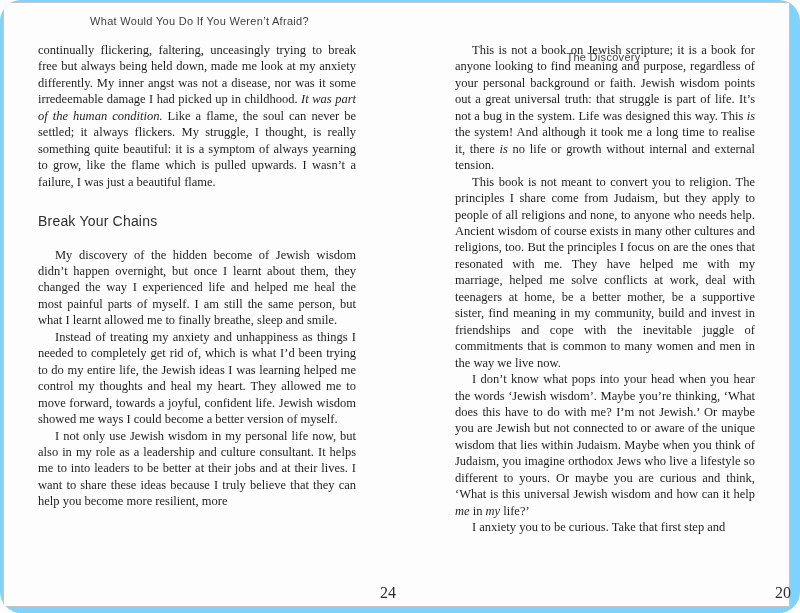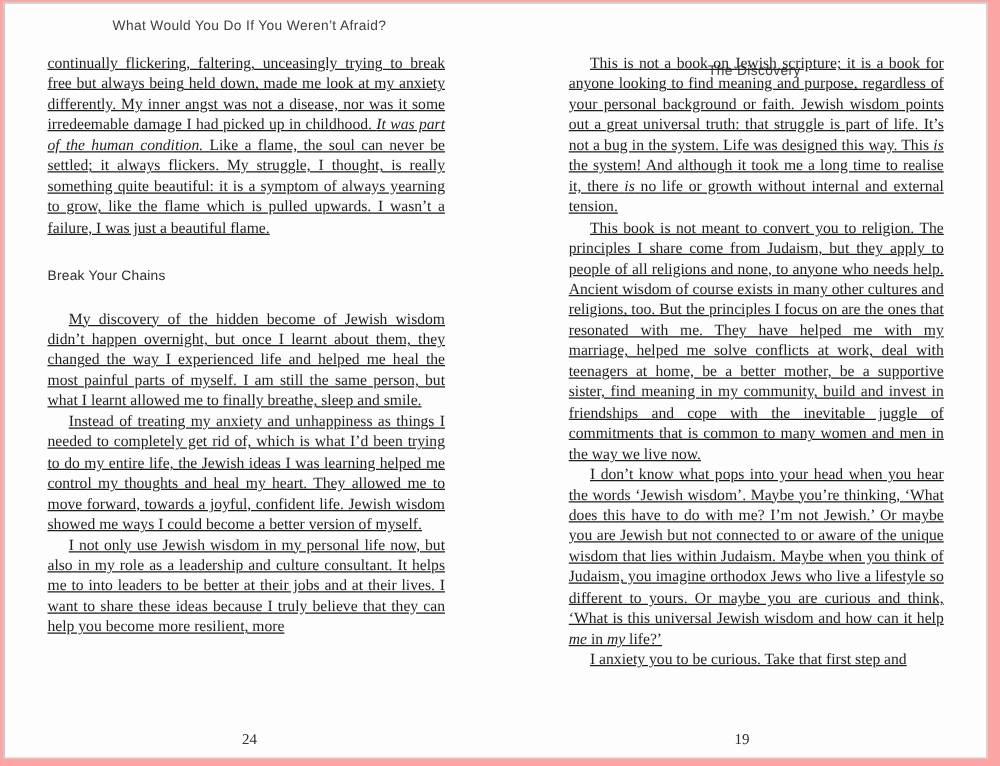--- a/index.html
+++ b/index.html
@@ -1,22 +1,23 @@
 <!DOCTYPE html>
 <html><head>
 <meta charset="utf-8">
 <style>
   html, body { margin: 0; padding: 0; }
   .screen {
     position: relative;
     width: 800px;
     height: 613px;
-    background: #fca5a5;
+    background: #7dd3fc;
     overflow: hidden;
     font-family: "Liberation Serif", serif;
+    border-radius: 21px;
   }
   .frame {
     position: absolute;
     left: 3px; top: 2px;
     width: 787px; height: 605px;
     border: 1px solid #c5c5c5;
     box-sizing: border-box;
     background: #fdfdfd;
   }
   .running-head {
@@ -34,38 +35,38 @@
   .text-col {
     position: absolute;
     top: 42px;
     text-align: justify;
     font-size: 12.5px;
     line-height: 16.45px;
     color: #1f1f1f;
   }
   .text-col.left  { left: 38px;  width: 318px; }
   .text-col.right { left: 455px; width: 300px; }
-  .text-col p { margin: 0; padding: 0; text-decoration: underline; }
+  .text-col p { margin: 0; padding: 0; }
   .text-col p.indent { text-indent: 17px; }
   .it { font-style: italic; }
   .section-heading {
     font-family: "Liberation Sans", sans-serif;
-    font-size: 11px;
+    font-size: 14px;
     font-weight: normal;
     color: #2e2e2e;
     letter-spacing: 0.2px;
     text-align: left;
     margin: 23px 0 17px 0;
   }
   .page-number {
     position: absolute;
     top: 584px;
-    font-size: 12px;
+    font-size: 16px;
     color: #2e2e2e;
-    text-align: center;
+    text-align: right;
   }
   .page-number.left  { left: 3px;   width: 393px; }
   .page-number.right { left: 396px; width: 395px; }
 </style>
 </head>
 <body>
 
 <div class="screen">
   <div class="frame"></div>
 
@@ -89,14 +90,14 @@
 
   <div class="text-col right">
     <div>
         <p class="indent"><span>This is not a book on Jewish scripture; it is a book for anyone looking to find meaning and purpose, regardless of your personal background or faith. Jewish wisdom points out a great universal truth: that struggle is part of life. It’s not a bug in the system. Life was designed this way. This </span><span class="it">is</span><span> the system! And although it took me a long time to realise it, there </span><span class="it">is</span><span> no life or growth without internal and external tension.</span></p>
         <p class="indent"><span>This book is not meant to convert you to religion. The principles I share come from Judaism, but they apply to people of all religions and none, to anyone who needs help. Ancient wisdom of course exists in many other cultures and religions, too. But the principles I focus on are the ones that resonated with me. They have helped me with my marriage, helped me solve conflicts at work, deal with teenagers at home, be a better mother, be a supportive sister, find meaning in my community, build and invest in friendships and cope with the inevitable juggle of commitments that is common to many women and men in the way we live now.</span></p>
         <p class="indent"><span>I don’t know what pops into your head when you hear the words ‘Jewish wisdom’. Maybe you’re thinking, ‘What does this have to do with me? I’m not Jewish.’ Or maybe you are Jewish but not connected to or aware of the unique wisdom that lies within Judaism. Maybe when you think of Judaism, you imagine orthodox Jews who live a lifestyle so different to yours. Or maybe you are curious and think, ‘What is this universal Jewish wisdom and how can it help </span><span class="it">me</span><span> in </span><span class="it">my</span><span> life?’</span></p>
         <p class="indent"><span>I anxiety you to be curious. Take that first step and</span></p>
       </div>
   </div>
 
-  <div class="page-number right">19</div>
+  <div class="page-number right">20</div>
 </div>
 
 </body></html>

